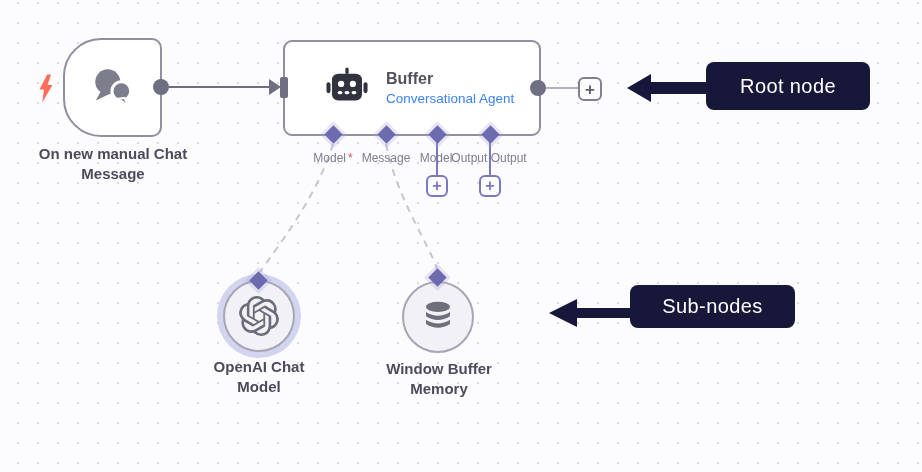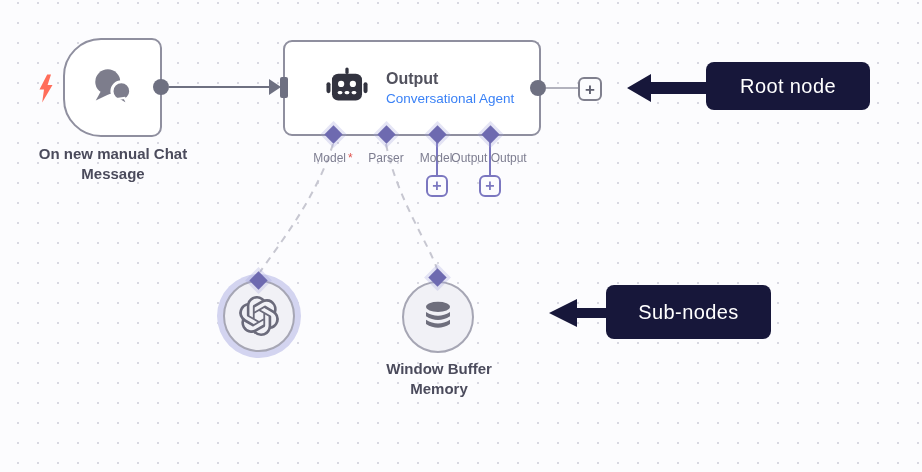--- a/index.html
+++ b/index.html
@@ -56,21 +56,21 @@
   .memory-circle { left:402px; top:281px; }
 
   .sub-label { position:absolute; transform:translateX(-50%); font-size:15px; }
   .openai-label { left:259px; top:357px; width:122px; }
   .memory-label { left:439px; top:359px; width:140px; }
 
   .annotation-box { position:absolute; background:#17173a; border-radius:8px; color:#ffffff;
     display:flex; align-items:center; justify-content:center; font-size:20px;
     letter-spacing:0.4px; font-weight:500; }
   .root-annotation { left:706px; top:62px; width:164px; height:48px; }
-  .sub-annotation  { left:606px; top:285px; width:165px; height:54px; }
+  .sub-annotation  { left:630px; top:285px; width:165px; height:43px; }
 
   .icon { display:flex; }
 </style>
 </head>
 <body>
 
 <div class="canvas">
 
   <svg class="wires" width="922" height="472" viewBox="0 0 922 472">
 
@@ -118,51 +118,52 @@
           <rect x="21" y="8.8" width="2.2" height="6" rx="1.1"></rect>
         </g>
         <circle cx="8.8" cy="9.8" r="1.7" fill="#ffffff"></circle>
         <circle cx="15.2" cy="9.8" r="1.7" fill="#ffffff"></circle>
         <rect x="6.9" y="13.6" width="2.6" height="1.8" rx="0.9" fill="#ffffff"></rect>
         <rect x="10.7" y="13.6" width="2.6" height="1.8" rx="0.9" fill="#ffffff"></rect>
         <rect x="14.5" y="13.6" width="2.6" height="1.8" rx="0.9" fill="#ffffff"></rect>
       </svg>
     </span>
     <div>
-      <div class="agent-title">Output</div>
+      <div class="agent-title">Buffer</div>
       <div class="agent-subtitle">Conversational Agent</div>
     </div>
   </div>
   <div class="input-bar"></div>
   <div class="endpoint-circle agent-out"></div>
   <button class="add-btn add-gray">+</button>
 
   <div class="diamond" style="left:327px; top:128px;"></div>
   <div class="diamond" style="left:380px; top:128px;"></div>
   <div class="diamond" style="left:431px; top:128px;"></div>
   <div class="diamond" style="left:484px; top:128px;"></div>
 
   <span class="port-label" style="left:333px;">
     <span>Model</span><span class="required-marker">*</span>
   </span>
-  <span class="port-label" style="left:386px;">Parser</span>
+  <span class="port-label" style="left:386px;">Message</span>
   <span class="port-label" style="left:436px;">Model</span>
   <span class="port-label" style="left:489px;">Output Output</span>
 
   <button class="add-btn add-purple add-tool">+</button>
   <button class="add-btn add-purple add-parser">+</button>
 
   <div class="sub-circle openai-circle">
     <span class="icon">
       <svg width="40" height="40" viewBox="0 0 24 24" fill="#6b6b7b">
         <path d="M22.2819 9.8211a5.9847 5.9847 0 0 0-.5157-4.9108 6.0462 6.0462 0 0 0-6.5098-2.9A6.0651 6.0651 0 0 0 4.9807 4.1818a5.9847 5.9847 0 0 0-3.9977 2.9 6.0462 6.0462 0 0 0 .7427 7.0966 5.98 5.98 0 0 0 .511 4.9107 6.051 6.051 0 0 0 6.5146 2.9001A5.9847 5.9847 0 0 0 13.2599 24a6.0557 6.0557 0 0 0 5.7718-4.2058 5.9894 5.9894 0 0 0 3.9977-2.9001 6.0557 6.0557 0 0 0-.7475-7.073zM13.2599 22.4301a4.4755 4.4755 0 0 1-2.8764-1.0408l.1419-.0804 4.7783-2.7582a.7948.7948 0 0 0 .3927-.6813v-6.7369l2.02 1.1686a.071.071 0 0 1 .038.052v5.5826a4.504 4.504 0 0 1-4.4945 4.4944zm-9.6607-4.1254a4.4708 4.4708 0 0 1-.5346-3.0137l.142.0852 4.783 2.7582a.7712.7712 0 0 0 .7806 0l5.8428-3.3685v2.3324a.0804.0804 0 0 1-.0332.0615L9.74 19.9502a4.4992 4.4992 0 0 1-6.1408-1.6455zM2.3408 7.8956a4.485 4.485 0 0 1 2.3655-1.9728V11.6a.7664.7664 0 0 0 .3879.6765l5.8144 3.3543-2.0201 1.1685a.0757.0757 0 0 1-.071 0l-4.8303-2.7865A4.504 4.504 0 0 1 2.3408 7.8956zm16.5963 3.8558L13.1038 8.364 15.1192 7.2005a.0757.0757 0 0 1 .071 0l4.8303 2.7913a4.4944 4.4944 0 0 1-.6765 8.1042v-5.6772a.79.79 0 0 0-.4069-.6674zm2.0107-3.0231l-.142-.0852-4.7735-2.7818a.7759.7759 0 0 0-.7854 0L9.409 9.2297V6.8974a.0662.0662 0 0 1 .0284-.0615l4.8303-2.7866a4.4992 4.4992 0 0 1 6.6802 4.66zM8.3065 12.863l-2.02-1.1638a.0804.0804 0 0 1-.038-.0567V6.0742a4.4992 4.4992 0 0 1 7.3757-3.4537l-.142.0805L8.704 5.459a.7948.7948 0 0 0-.3927.6813zm1.0976-2.3654l2.602-1.4998 2.6069 1.4998v2.9994l-2.5974 1.4997-2.6067-1.4997z"></path>
       </svg>
     </span>
   </div>
   <div class="diamond" style="left:252px; top:274px;"></div>
+  <div class="node-label sub-label openai-label">OpenAI Chat Model</div>
 
   <div class="sub-circle memory-circle">
     <span class="icon">
       <svg width="36" height="36" viewBox="0 0 24 24" fill="#6e6e7c">
         <ellipse cx="12" cy="5.2" rx="8" ry="3.4"></ellipse>
         <path d="M4 8.6 q8 5 16 0 v2.9 q-8 5 -16 0 z"></path>
         <path d="M4 13.8 q8 5 16 0 v2.9 q-8 5 -16 0 z"></path>
       </svg>
     </span>
   </div>

